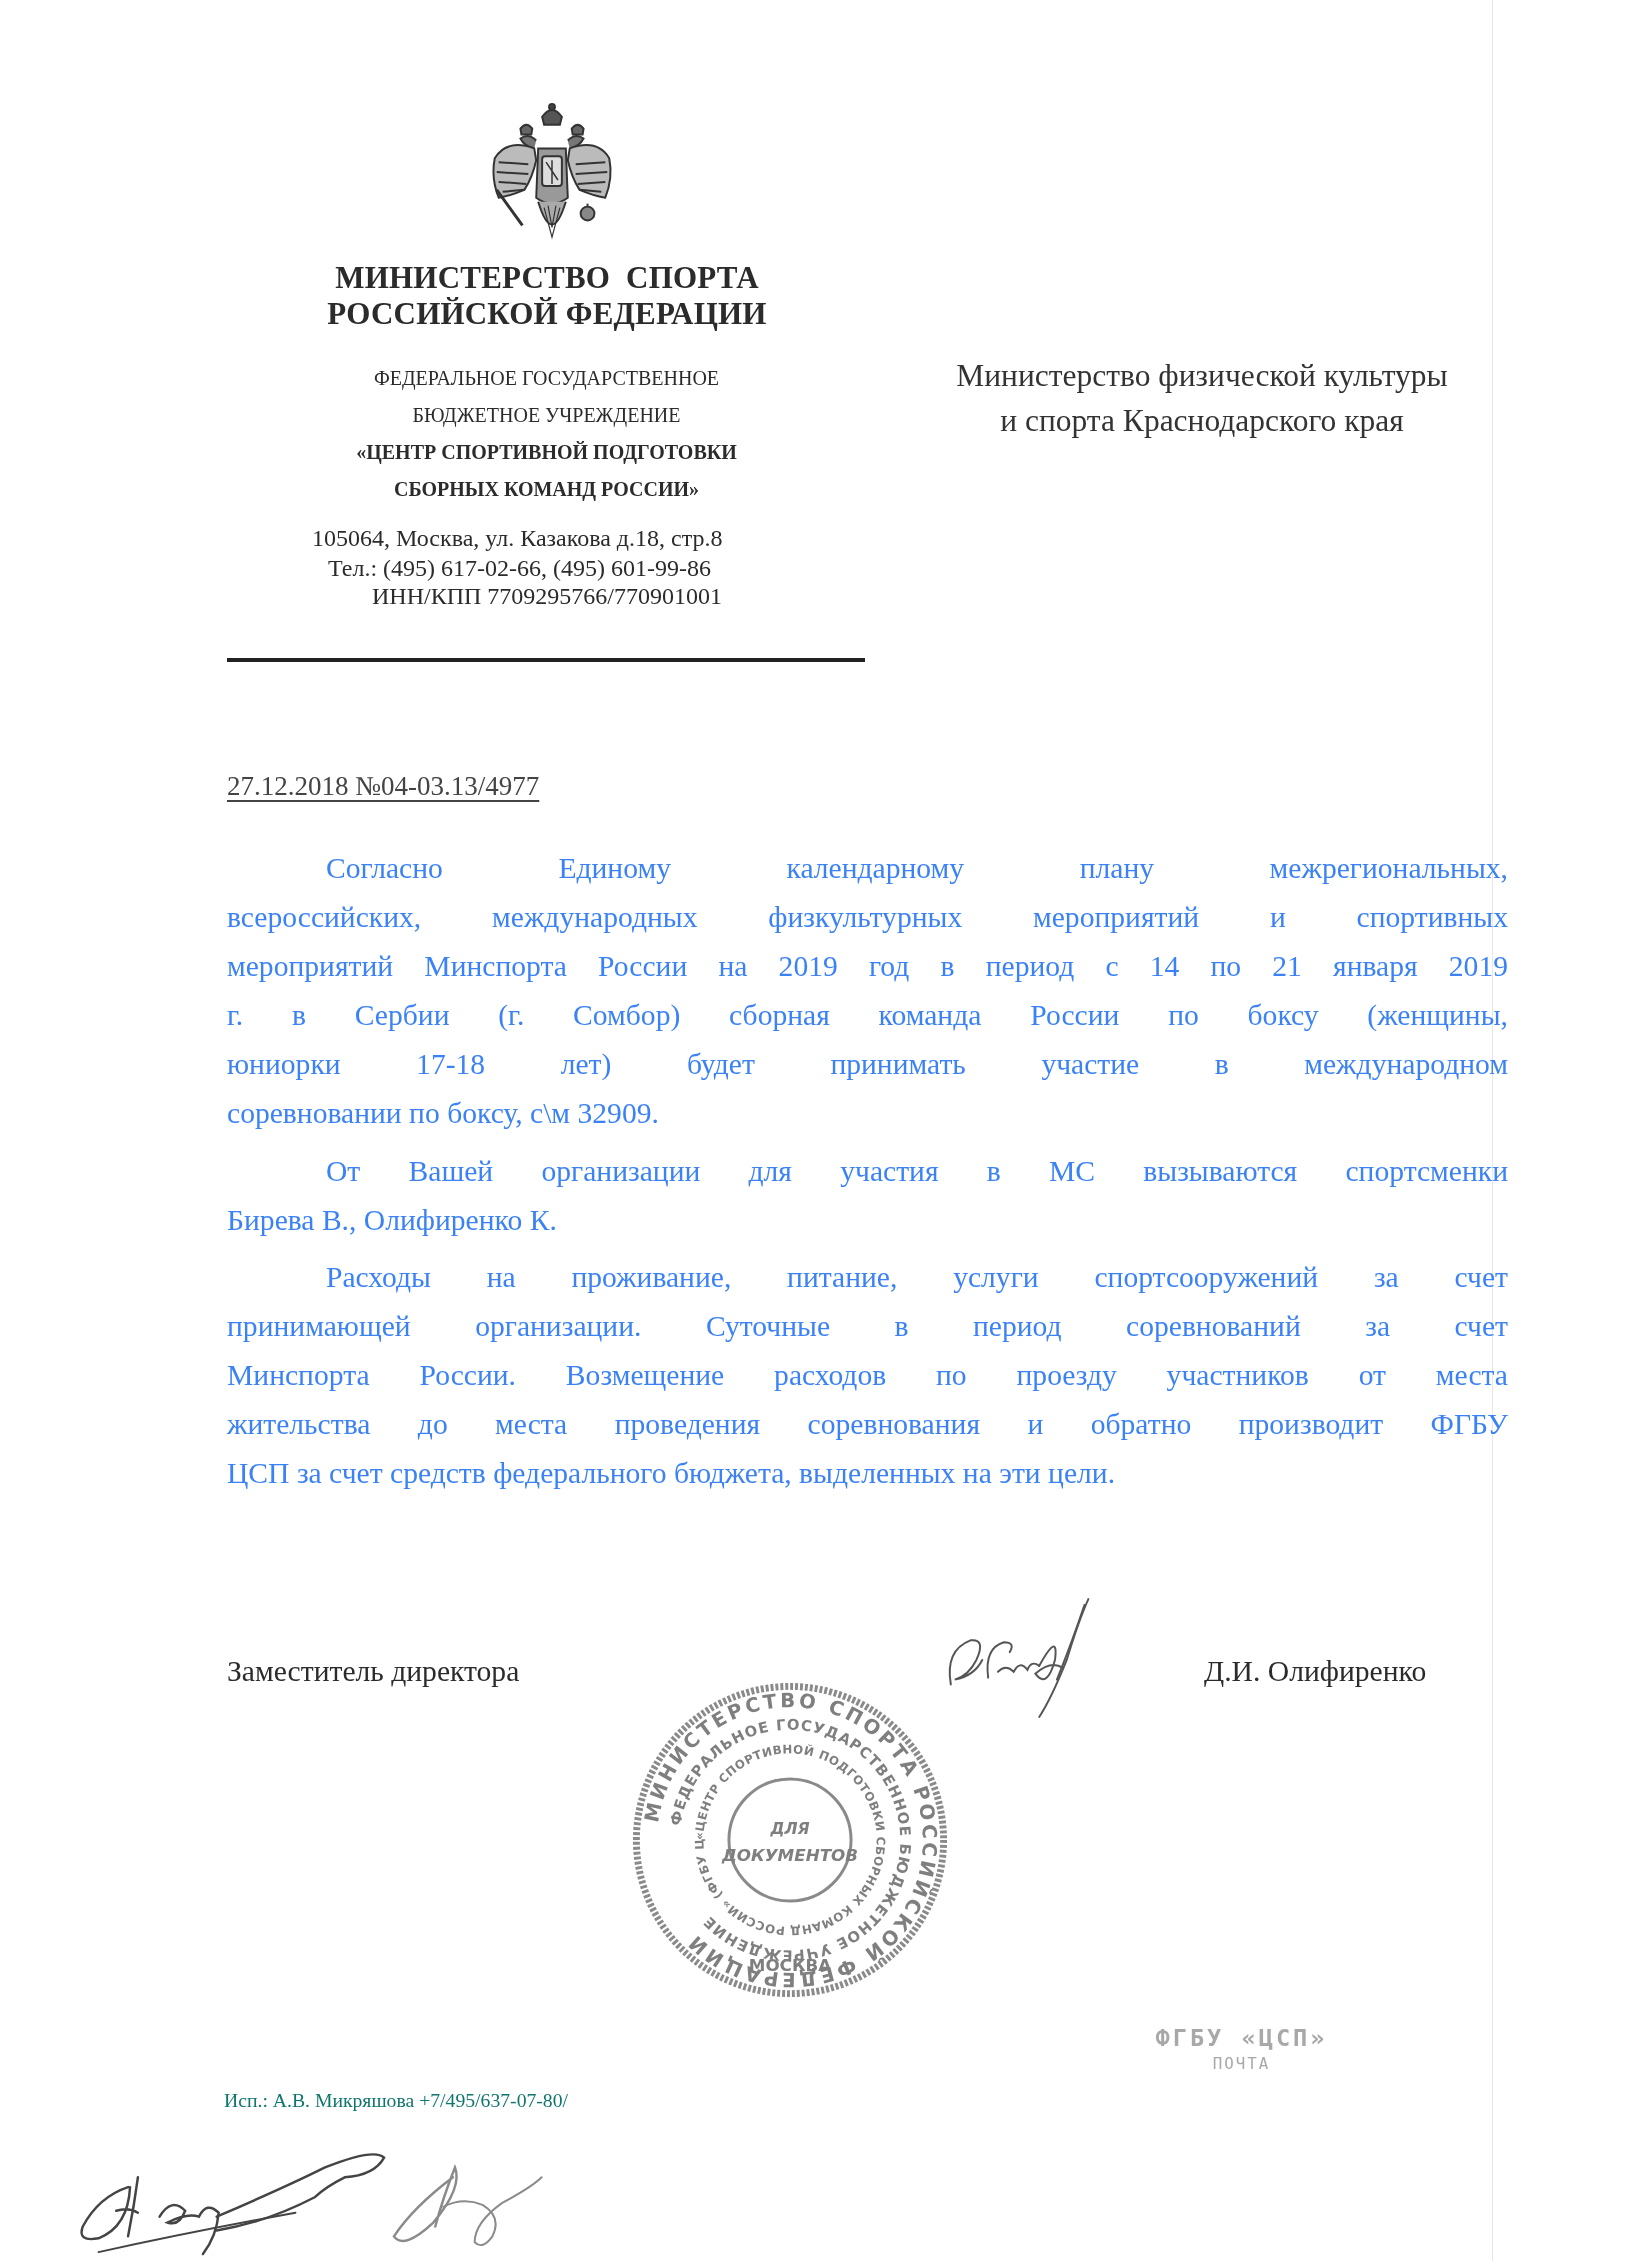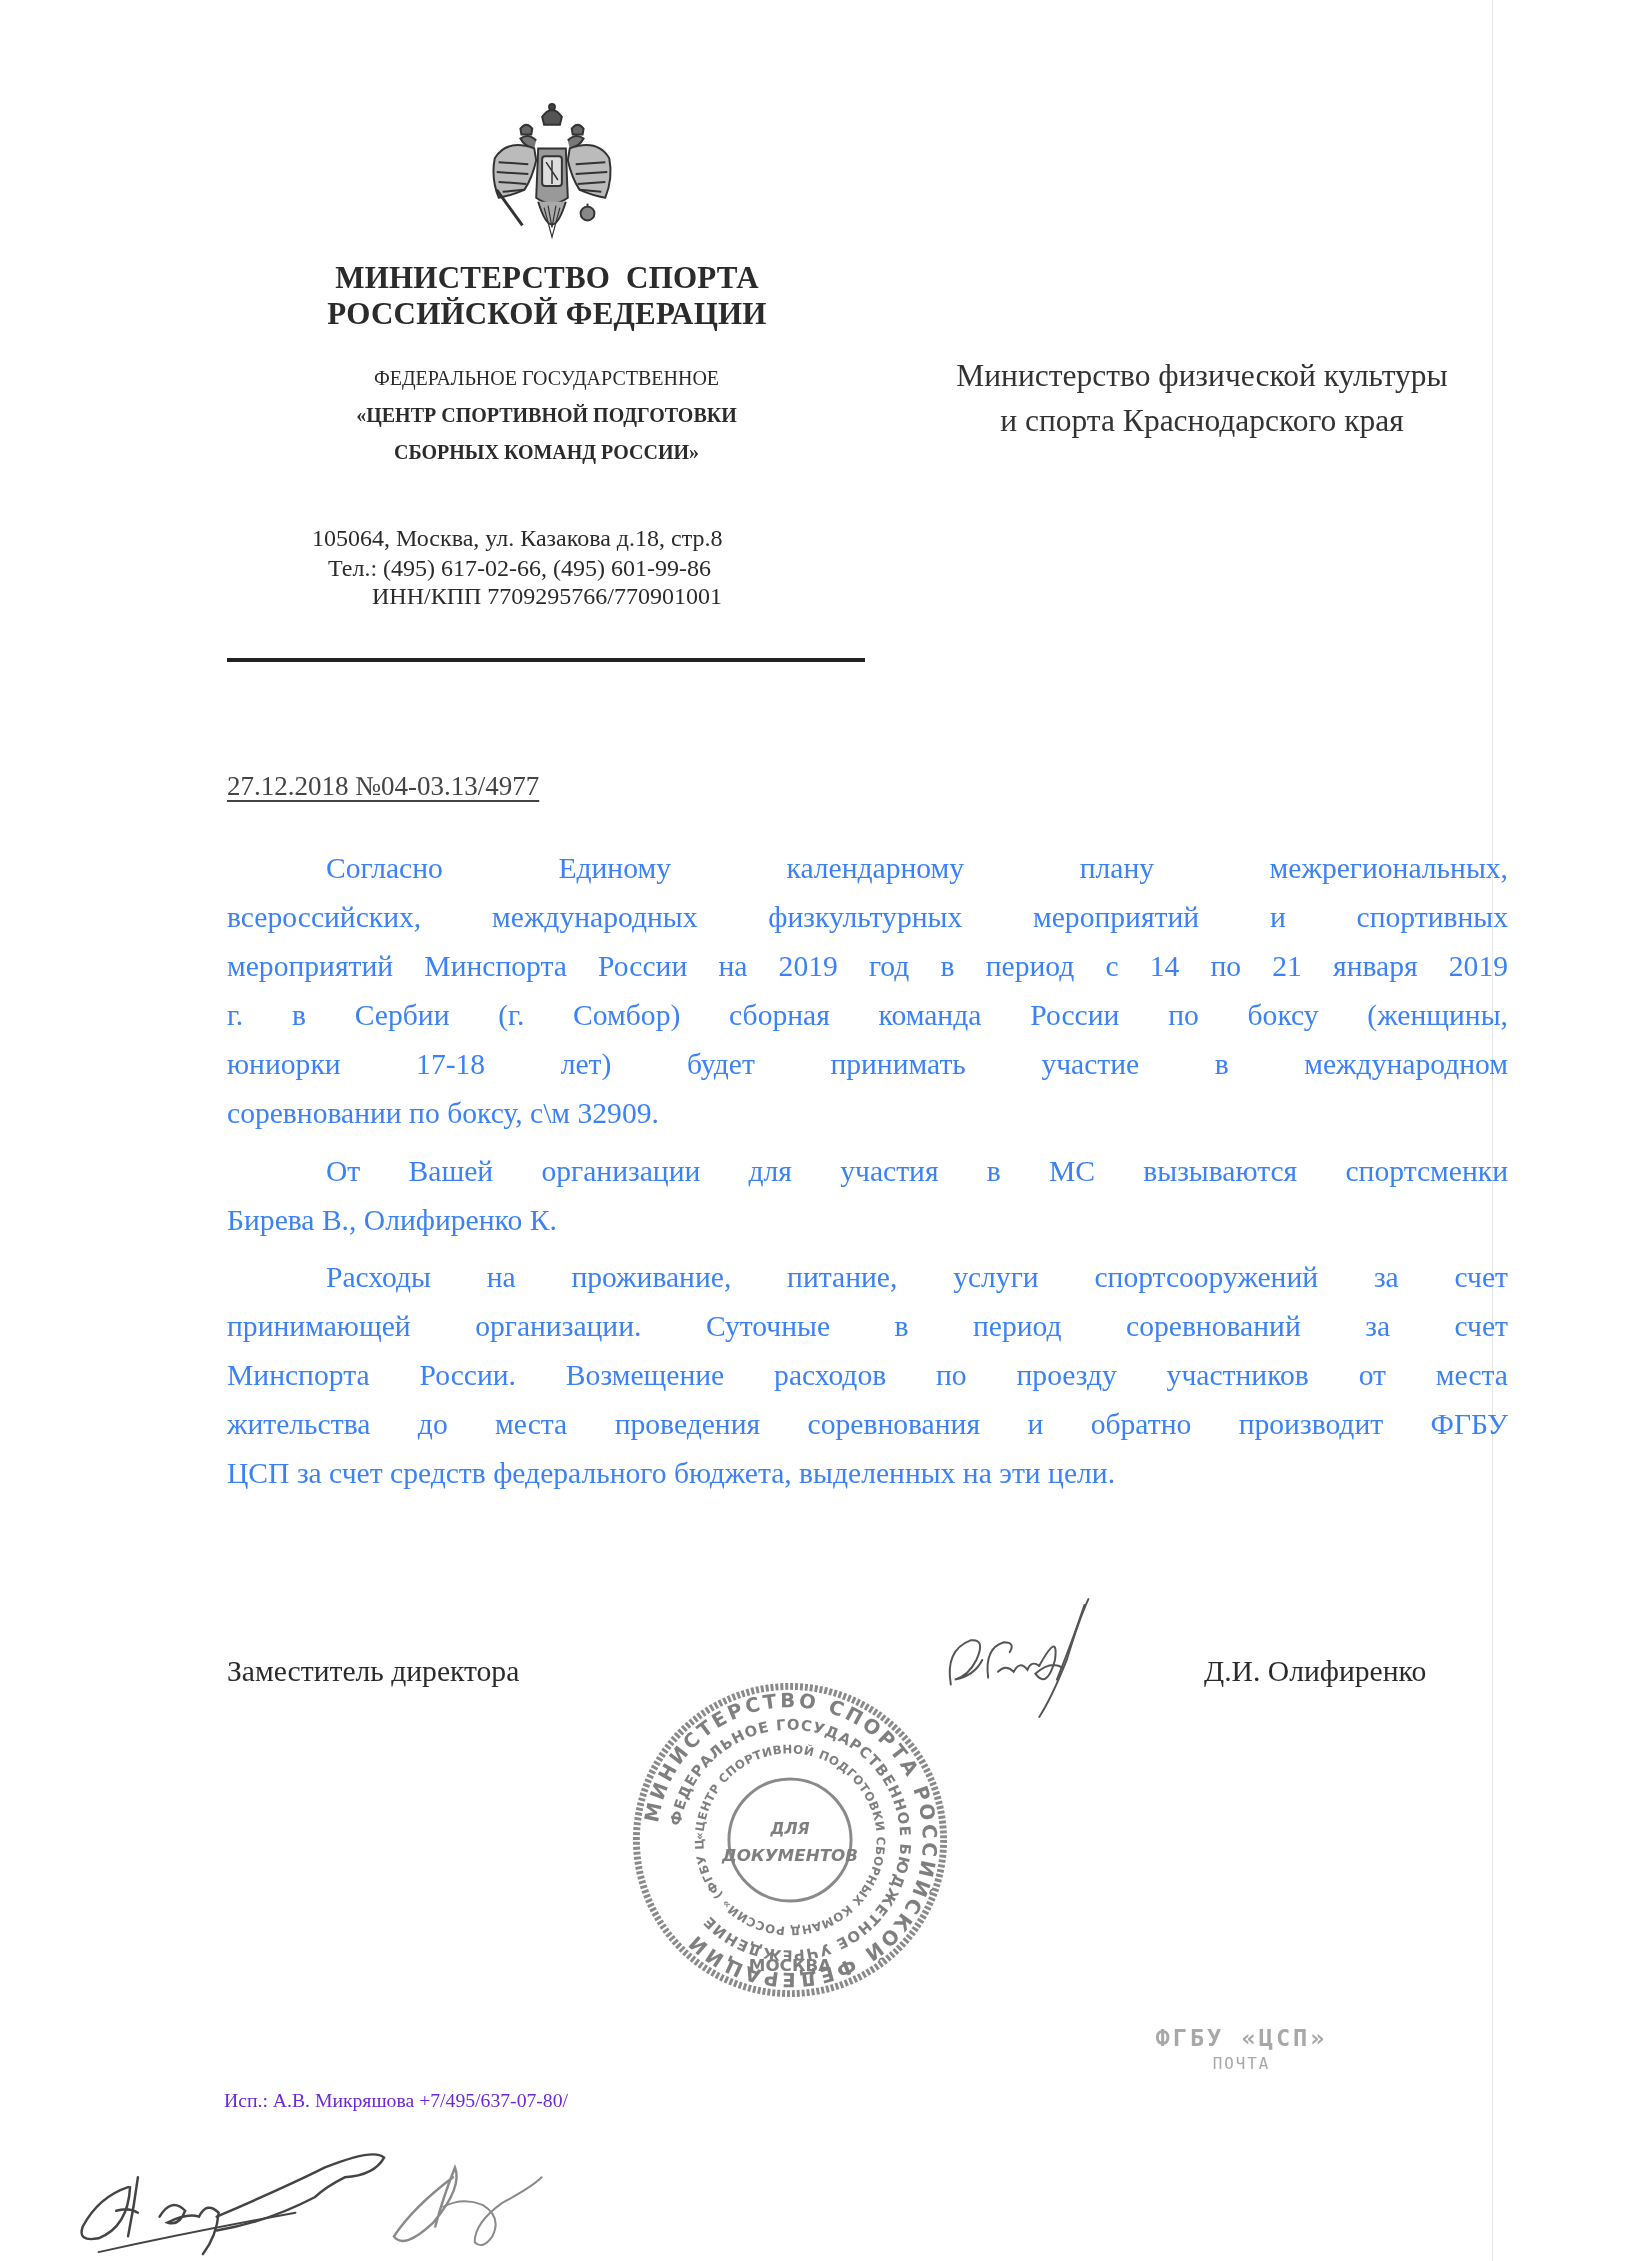--- a/index.html
+++ b/index.html
@@ -29,21 +29,21 @@
     .line.last { text-align-last: left; }
     .line.first { text-indent: 99px; }
 
     .sig-title { position: absolute; left: 227px; top: 1655px; font-size: 29.6px; }
     .sig-name { position: absolute; left: 1204px; top: 1655px; font-size: 29.6px; }
     .signature { position: absolute; left: 941px; top: 1591px; width: 167px; height: 133px; }
     .stamp { position: absolute; left: 630px; top: 1680px; width: 320px; height: 320px; }
     .post-stamp { position: absolute; left: 1143px; top: 2024px; width: 197px; text-align: center; color: #a8a8a8; }
     .post-stamp .l1 { font-size: 23.6px; letter-spacing: 3px; font-weight: bold; font-family: "DejaVu Sans Mono", monospace; }
     .post-stamp .l2 { font-size: 15.8px; letter-spacing: 2px; font-family: "DejaVu Sans Mono", monospace; margin-top: 2px; }
-    .executor { position: absolute; left: 224px; top: 2089px; font-size: 19.7px; color: #6d28d9; }
+    .executor { position: absolute; left: 224px; top: 2089px; font-size: 19.7px; color: #0f766e; }
     .bottom-sig { position: absolute; left: 69px; top: 2128px; width: 512px; height: 134px; }
   </style>
 </head>
 <body>
 
 <div class="scan-edge"></div>
 
 <svg class="emblem" viewBox="0 0 152 160">
   <g fill="none" stroke="#333" stroke-width="2">
 
@@ -74,20 +74,21 @@
   </g>
 </svg>
 
 <div class="ministry">
   <div style="white-space:pre">МИНИСТЕРСТВО  СПОРТА</div>
   <div>РОССИЙСКОЙ ФЕДЕРАЦИИ</div>
 </div>
 
 <div class="org">
   <div>ФЕДЕРАЛЬНОЕ ГОСУДАРСТВЕННОЕ</div>
+  <div>БЮДЖЕТНОЕ УЧРЕЖДЕНИЕ</div>
   <div class="b">«ЦЕНТР СПОРТИВНОЙ ПОДГОТОВКИ</div>
   <div class="b">СБОРНЫХ КОМАНД РОССИИ»</div>
 </div>
 
 <div class="addr abs" style="left:312px; top:524px;">105064, Москва, ул. Казакова д.18, стр.8</div>
 <div class="addr abs" style="left:328px; top:554px;">Тел.: (495) 617-02-66, (495) 601-99-86</div>
 <div class="addr abs" style="left:372px; top:582px;">ИНН/КПП 7709295766/770901001</div>
 
 <div class="rule"></div>
 

